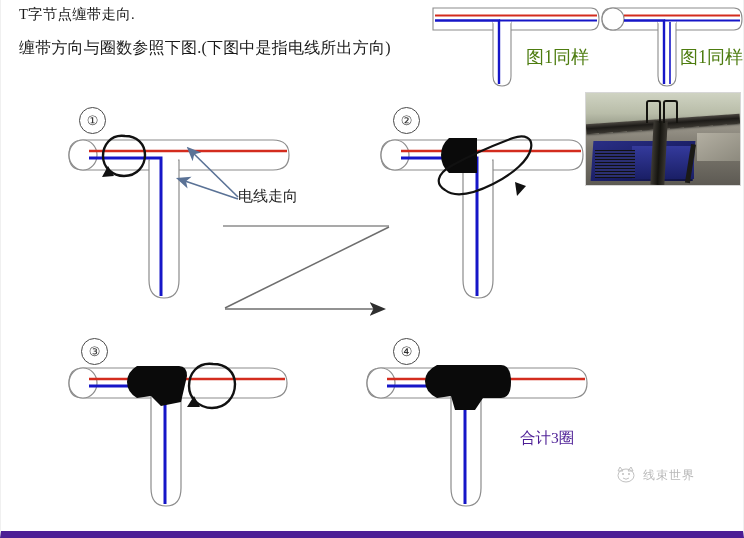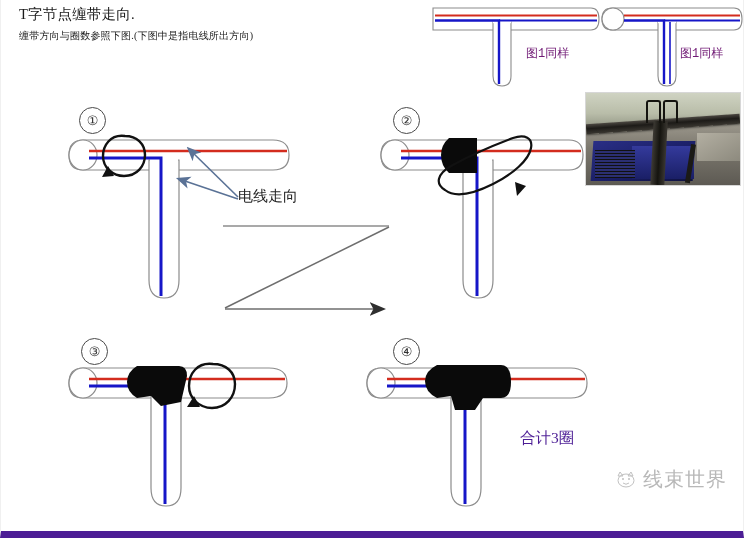--- a/index.html
+++ b/index.html
@@ -27,42 +27,42 @@
   #header-text {
     left: 18px;
     top: 4px;
     width: 430px;
     font-size: 14.5px;
     line-height: 21px;
     color: #1a1a1a;
     font-family: "Liberation Serif", "DejaVu Serif", serif;
     letter-spacing: 0.2px;
   }
-  #header-text .line2 { font-size: 10px; }
+  #header-text .line2 { font-size: 16px; margin-top: 12px; }
 
   
   .step-badge {
     width: 25px;
     height: 25px;
     border: 1.3px solid #4a4a4a;
     border-radius: 50%;
     color: #333;
     font-size: 13px;
     font-family: "Liberation Serif", "DejaVu Serif", serif;
     display: flex;
     align-items: center;
     justify-content: center;
     background: #fff;
   }
 
   
   .note-label {
-    font-size: 12px;
-    color: #701a75;
-    font-family: Liberation Mono, monospace;
+    font-size: 18px;
+    color: #4d7c0f;
+    font-family: Liberation Serif, serif;
     white-space: nowrap;
   }
   .wire-label {
     font-size: 15px;
     color: #262626;
     font-family: "Liberation Serif", "DejaVu Serif", serif;
     white-space: nowrap;
   }
   .total-label {
     font-size: 15.5px;
@@ -135,21 +135,21 @@
   
   #watermark {
     left: 614px;
     top: 466px;
     display: flex;
     align-items: center;
     gap: 6px;
     opacity: .62;
   }
   #watermark .wm-text {
-    font-size: 20px;
+    font-size: 12px;
     color: #8d8d8d;
     font-family: "Liberation Serif", "DejaVu Serif", serif;
     letter-spacing: 1px;
     white-space: nowrap;
   }
 
   svg { display: block; overflow: visible; }
 </style>
 </head>
 <body>

